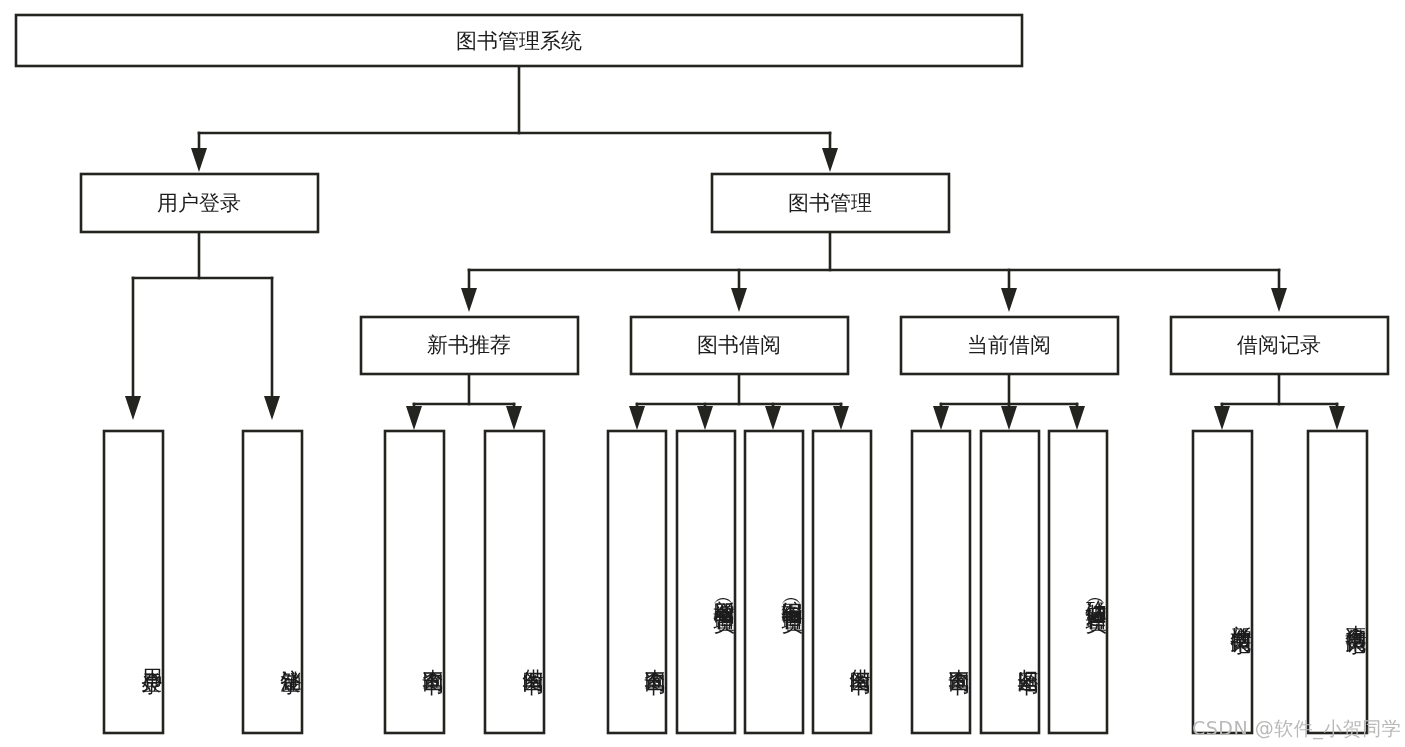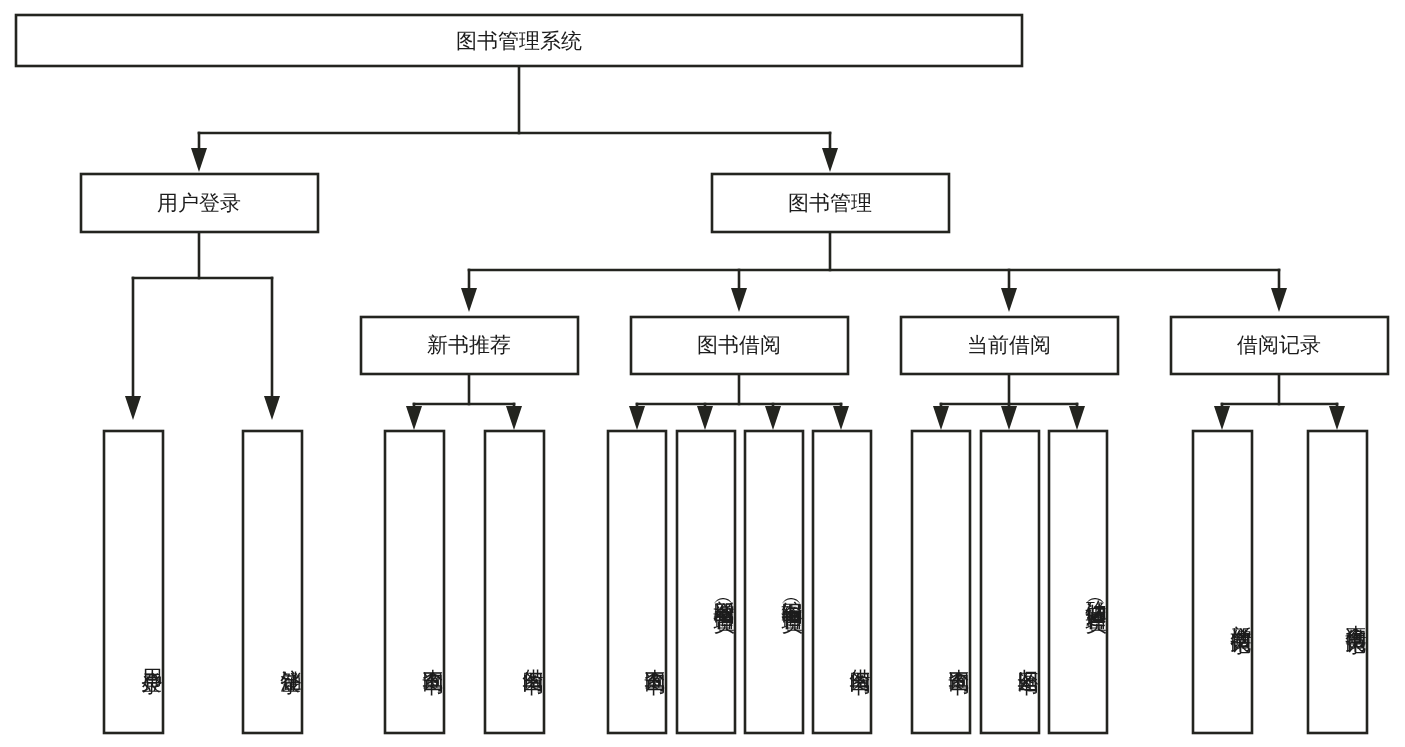--- a/index.html
+++ b/index.html
@@ -196,13 +196,14 @@
   <div class="node-label-v" style="left:608px; top:431px; width:58px; height:302px; padding-top:74px;">查询图书</div>
   <div class="node-label-v" style="left:677px; top:431px; width:58px; height:302px; padding-top:10px;">新增图书（管理员）</div>
   <div class="node-label-v" style="left:745px; top:431px; width:58px; height:302px; padding-top:10px;">编辑图书（管理员）</div>
   <div class="node-label-v" style="left:813px; top:431px; width:58px; height:302px; padding-top:74px;">借阅图书</div>
   <div class="node-label-v" style="left:912px; top:431px; width:58px; height:302px; padding-top:74px;">查询图书</div>
   <div class="node-label-v" style="left:981px; top:431px; width:58px; height:302px; padding-top:74px;">归还图书</div>
   <div class="node-label-v" style="left:1049px; top:431px; width:58px; height:302px; padding-top:10px;">确认归还（管理员）</div>
   <div class="node-label-v" style="left:1193px; top:431px; width:59px; height:302px; padding-top:32px;">新增借阅记录</div>
   <div class="node-label-v" style="left:1308px; top:431px; width:59px; height:302px; padding-top:32px;">查询借阅记录</div>
 
+  <div class="watermark" style="left:1192px; top:716px;">CSDN @软件_小贺同学</div>
 </div>
 
 </body></html>

